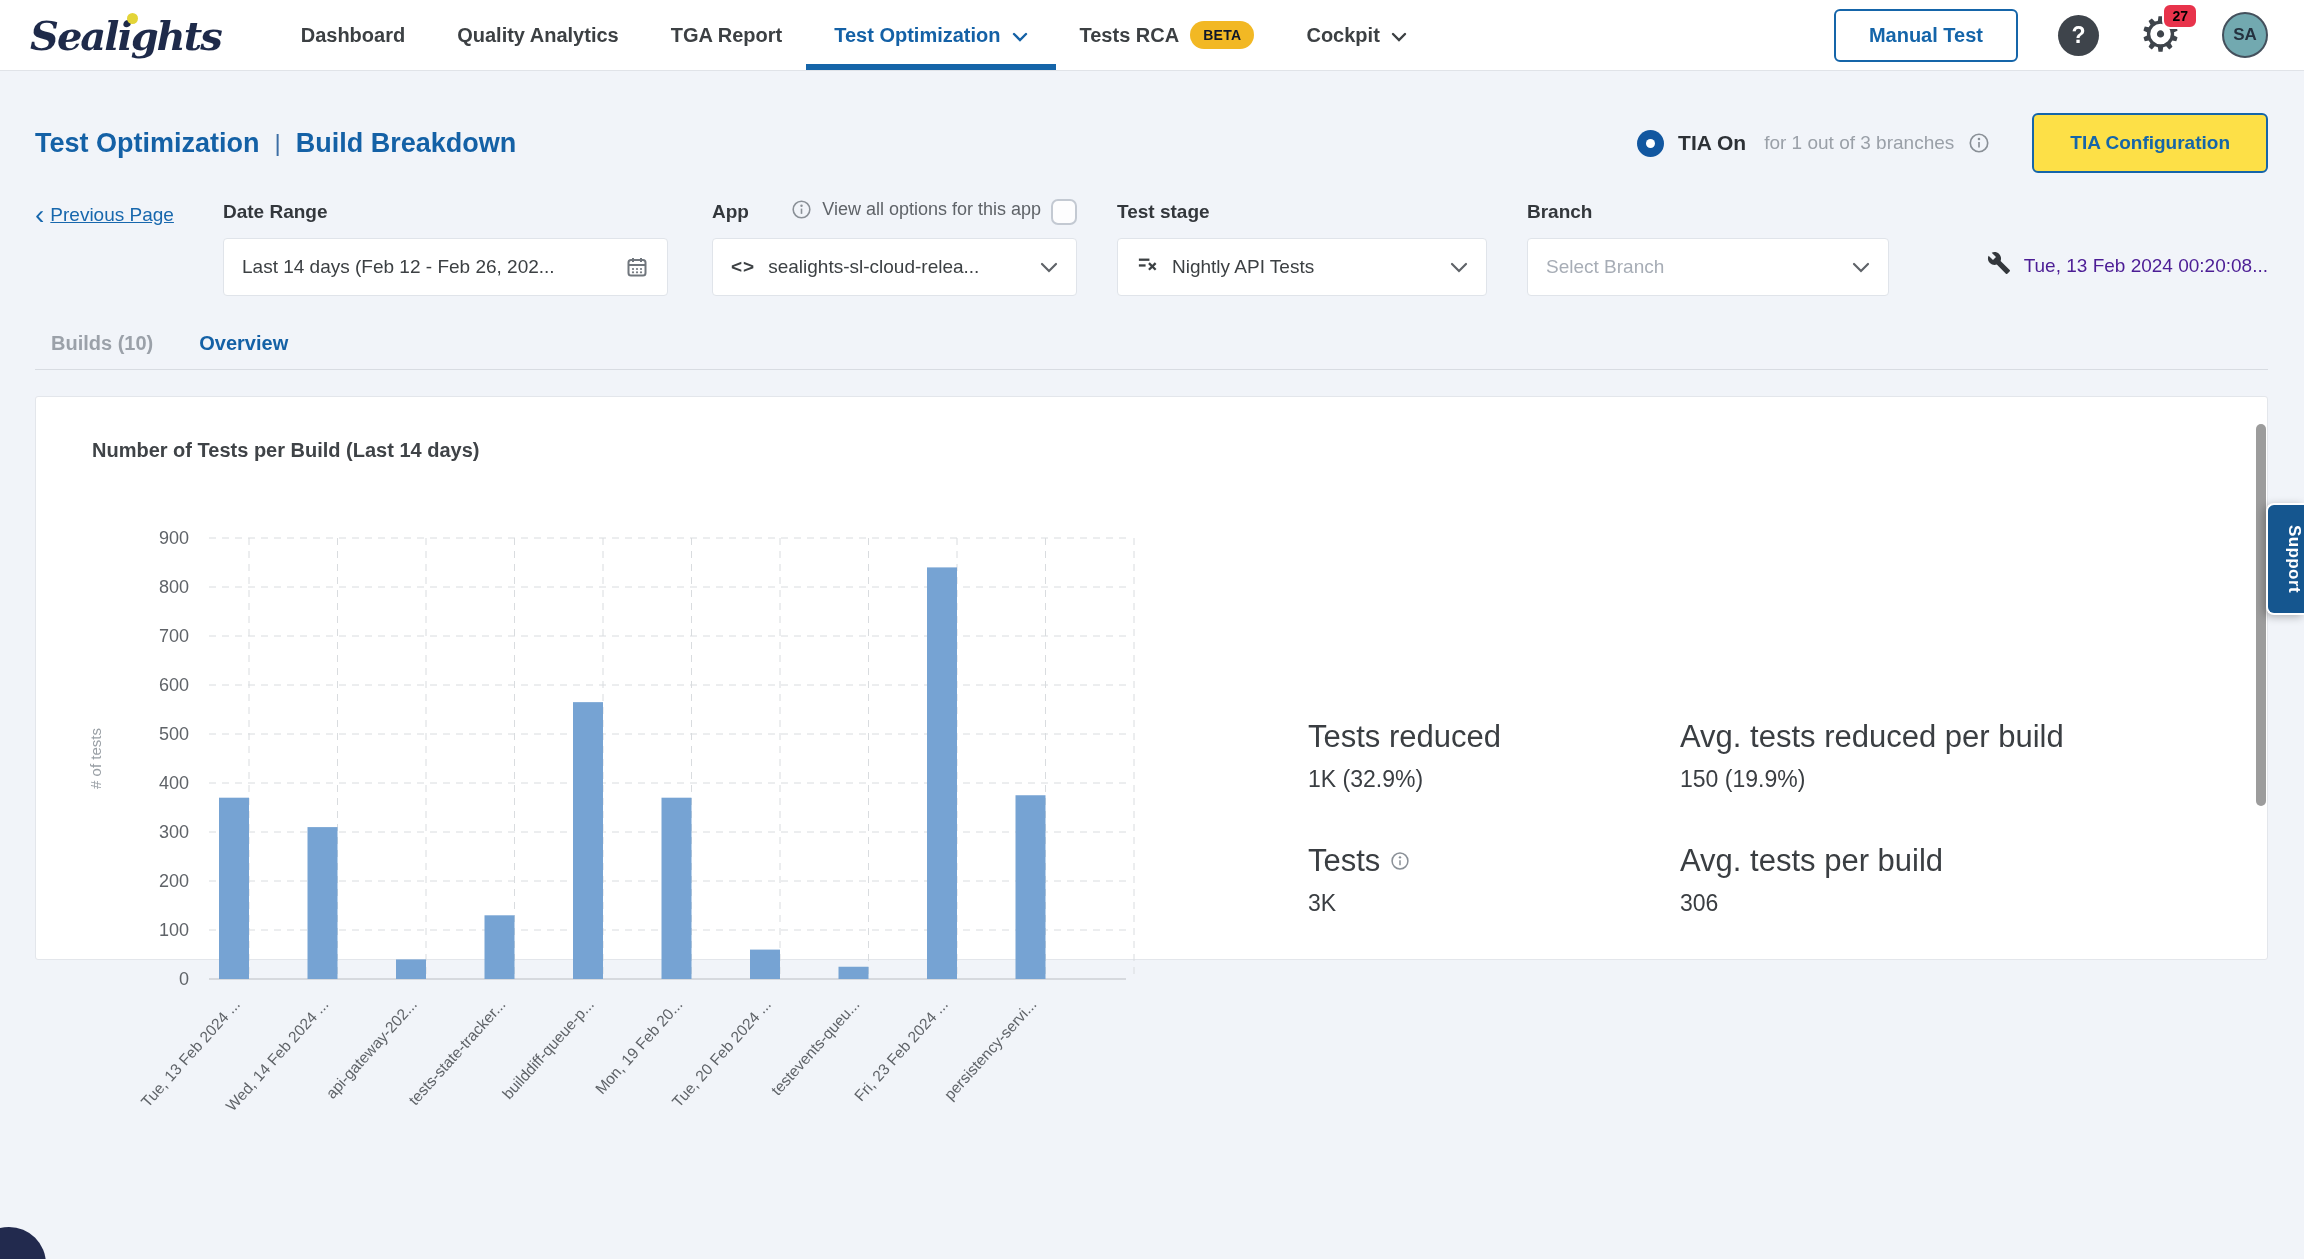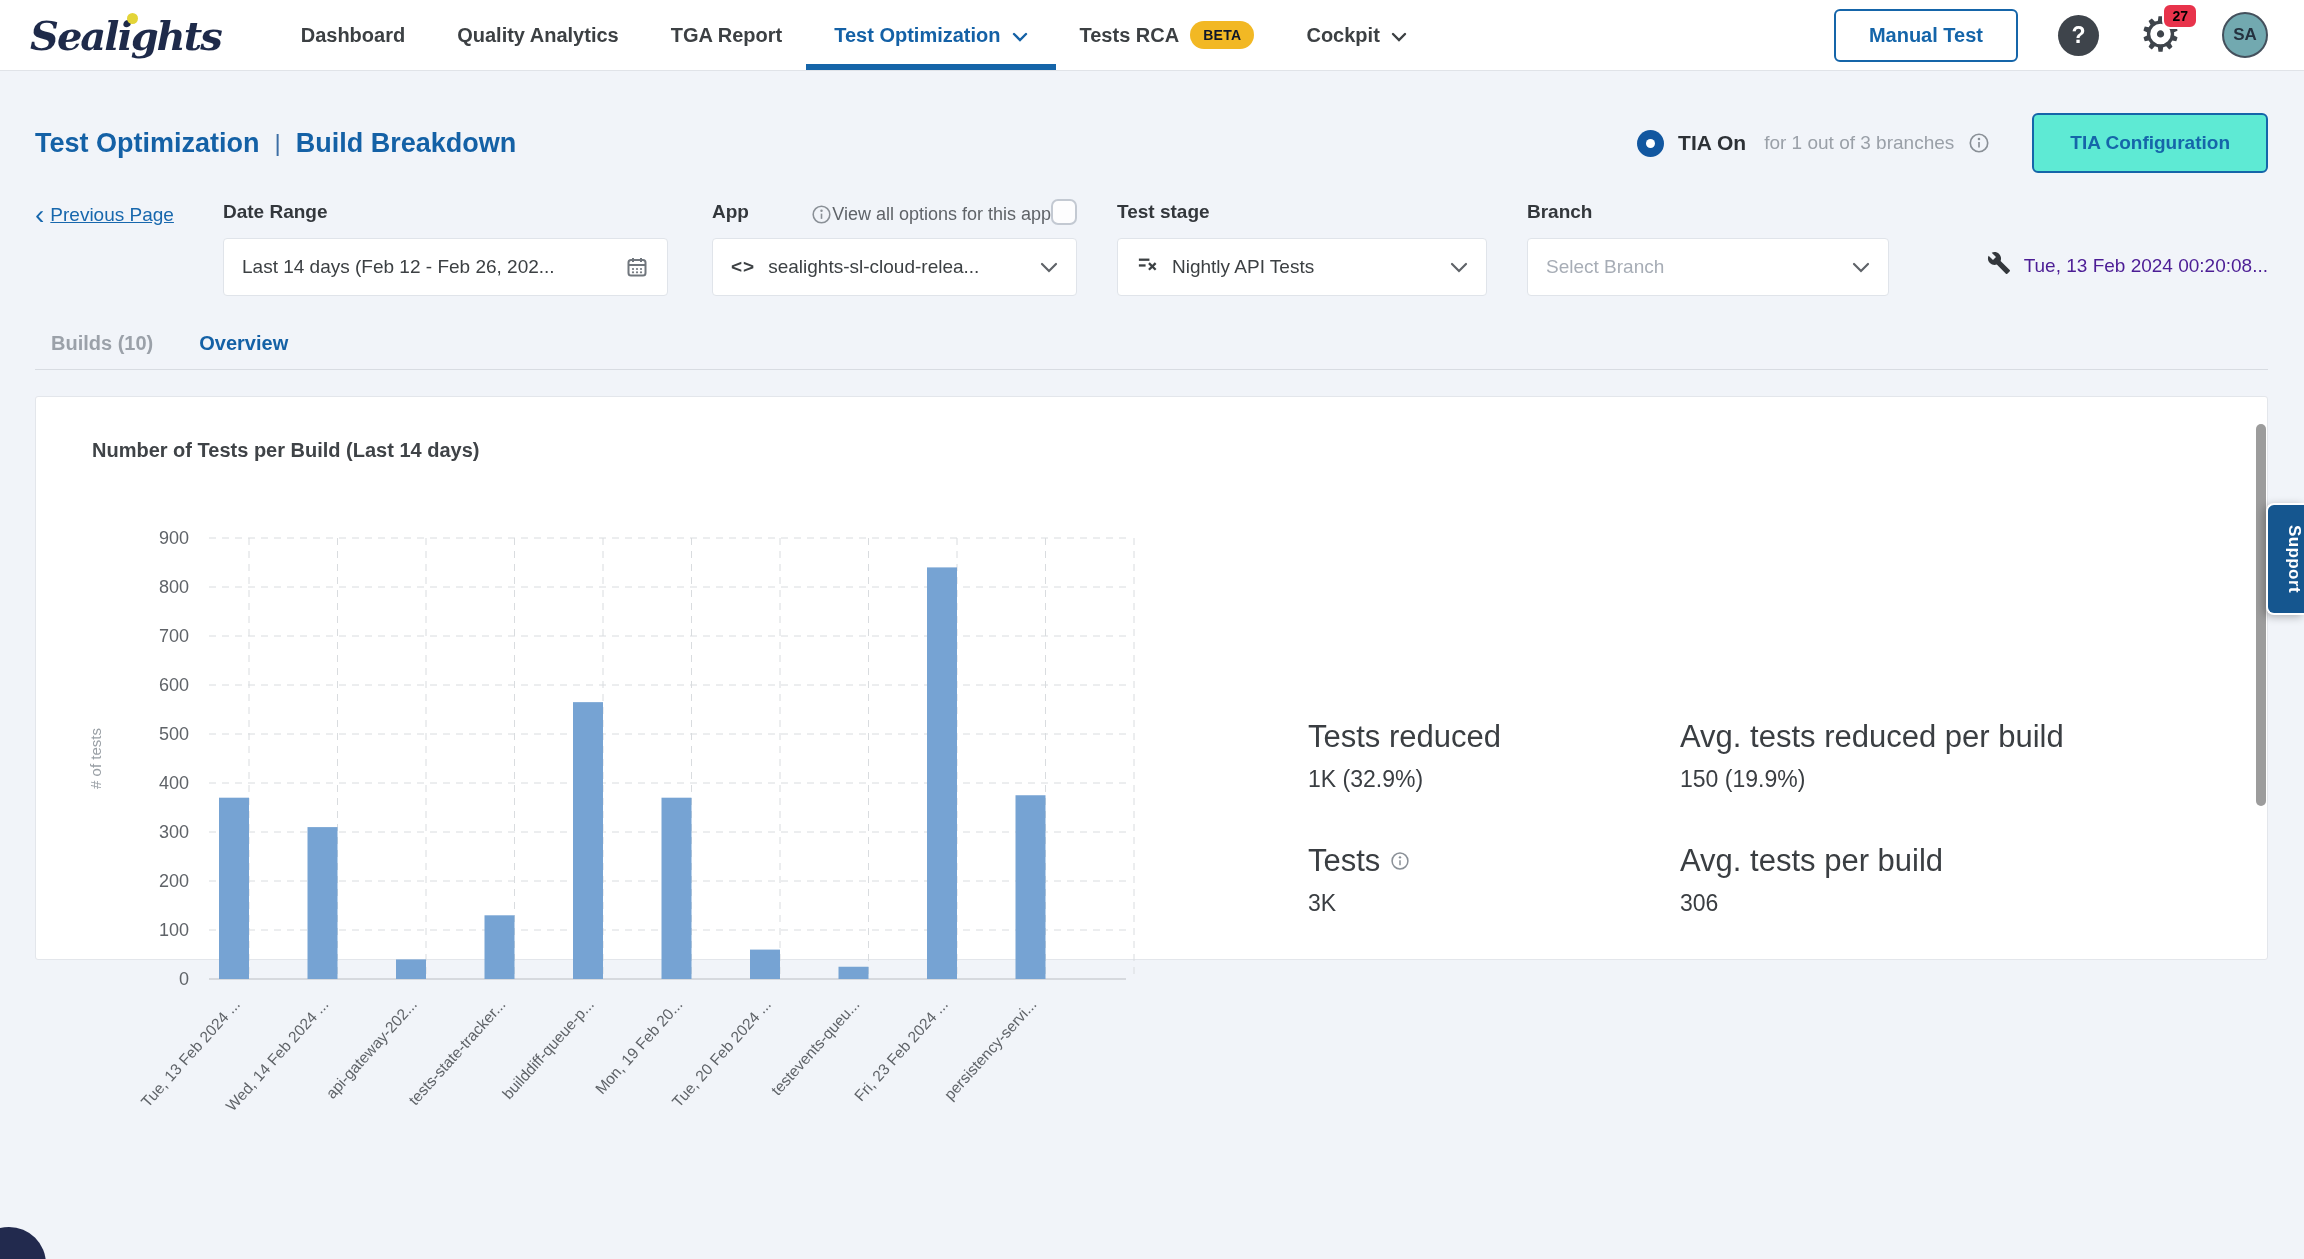--- a/index.html
+++ b/index.html
@@ -63,39 +63,39 @@
   .title-row { display:flex; align-items:center; margin-top:42px; }
   .page-title { font-size:27px; font-weight:600; color:#1461a6; display:flex; align-items:center; gap:15px; }
   .title-sep { font-weight:400; color:#3c6ea5; font-size:24px; }
   .tia-cluster { margin-left:auto; display:flex; align-items:center; gap:14px; }
   .tia-radio { width:27px; height:27px; border-radius:50%; background:#1257a0; display:flex; align-items:center; justify-content:center; cursor:pointer; }
   .tia-radio-dot { width:9px; height:9px; border-radius:50%; background:#fff; }
   .tia-on { font-size:21px; font-weight:bold; color:#2d3136; }
   .tia-scope { font-size:19px; color:#9aa0a8; margin-left:4px; }
   .info-icon { display:inline-flex; cursor:pointer; }
   .tia-config-btn {
-    margin-left:28px; border:2px solid #1565a9; border-radius:6px; background:#5eead4; color:#1565a9;
+    margin-left:28px; border:2px solid #1565a9; border-radius:6px; background:#fde047; color:#1565a9;
     font-size:19px; font-weight:bold; padding:17px 36px; cursor:pointer; white-space:nowrap;
     font-family:"Liberation Sans", sans-serif;
   }
   
   .filter-row { display:flex; margin-top:26px; align-items:flex-start; }
   .prev-link-wrap { width:150px; margin-top:5px; display:flex; align-items:center; gap:6px; cursor:pointer; flex:none; }
   .back-chevron { color:#1767ad; font-size:28px; line-height:20px; font-weight:400; }
   .prev-link { color:#1767ad; font-size:19px; text-decoration:underline; white-space:nowrap; }
   .filter-group { flex:none; }
   .fg-date { width:445px; margin-left:38px; }
   .fg-app  { width:365px; margin-left:44px; }
   .fg-stage{ width:370px; margin-left:40px; }
   .fg-branch{ width:362px; margin-left:40px; }
   .filter-label {
     font-size:19px; font-weight:bold; color:#33373c; margin-bottom:13px; height:26px;
     display:flex; align-items:center;
   }
-  .label-extra { margin-left:auto; display:flex; align-items:flex-end; font-weight:400; }
+  .label-extra { margin-left:auto; display:flex; align-items:flex-start; gap:10px; font-weight:400; }
   .helper-text { font-size:18px; color:#5f6368; white-space:nowrap; }
   .checkbox { width:26px; height:26px; border:2px solid #c3c9d2; border-radius:7px; background:#fdfdfe; cursor:pointer; }
   .select-box {
     height:58px; background:#fff; border:1px solid #e0e4ea; border-radius:4px;
     display:flex; align-items:center; padding:16px 18px; font-size:19px; color:#3c4043; gap:13px; cursor:pointer;
   }
   .select-box .chev { margin-left:auto; display:flex; }
   .select-value { white-space:nowrap; overflow:hidden; }
   .placeholder { color:#a7adb6; }
   .code-glyph { font-size:19px; font-weight:bold; color:#3c4043; letter-spacing:1px; }

